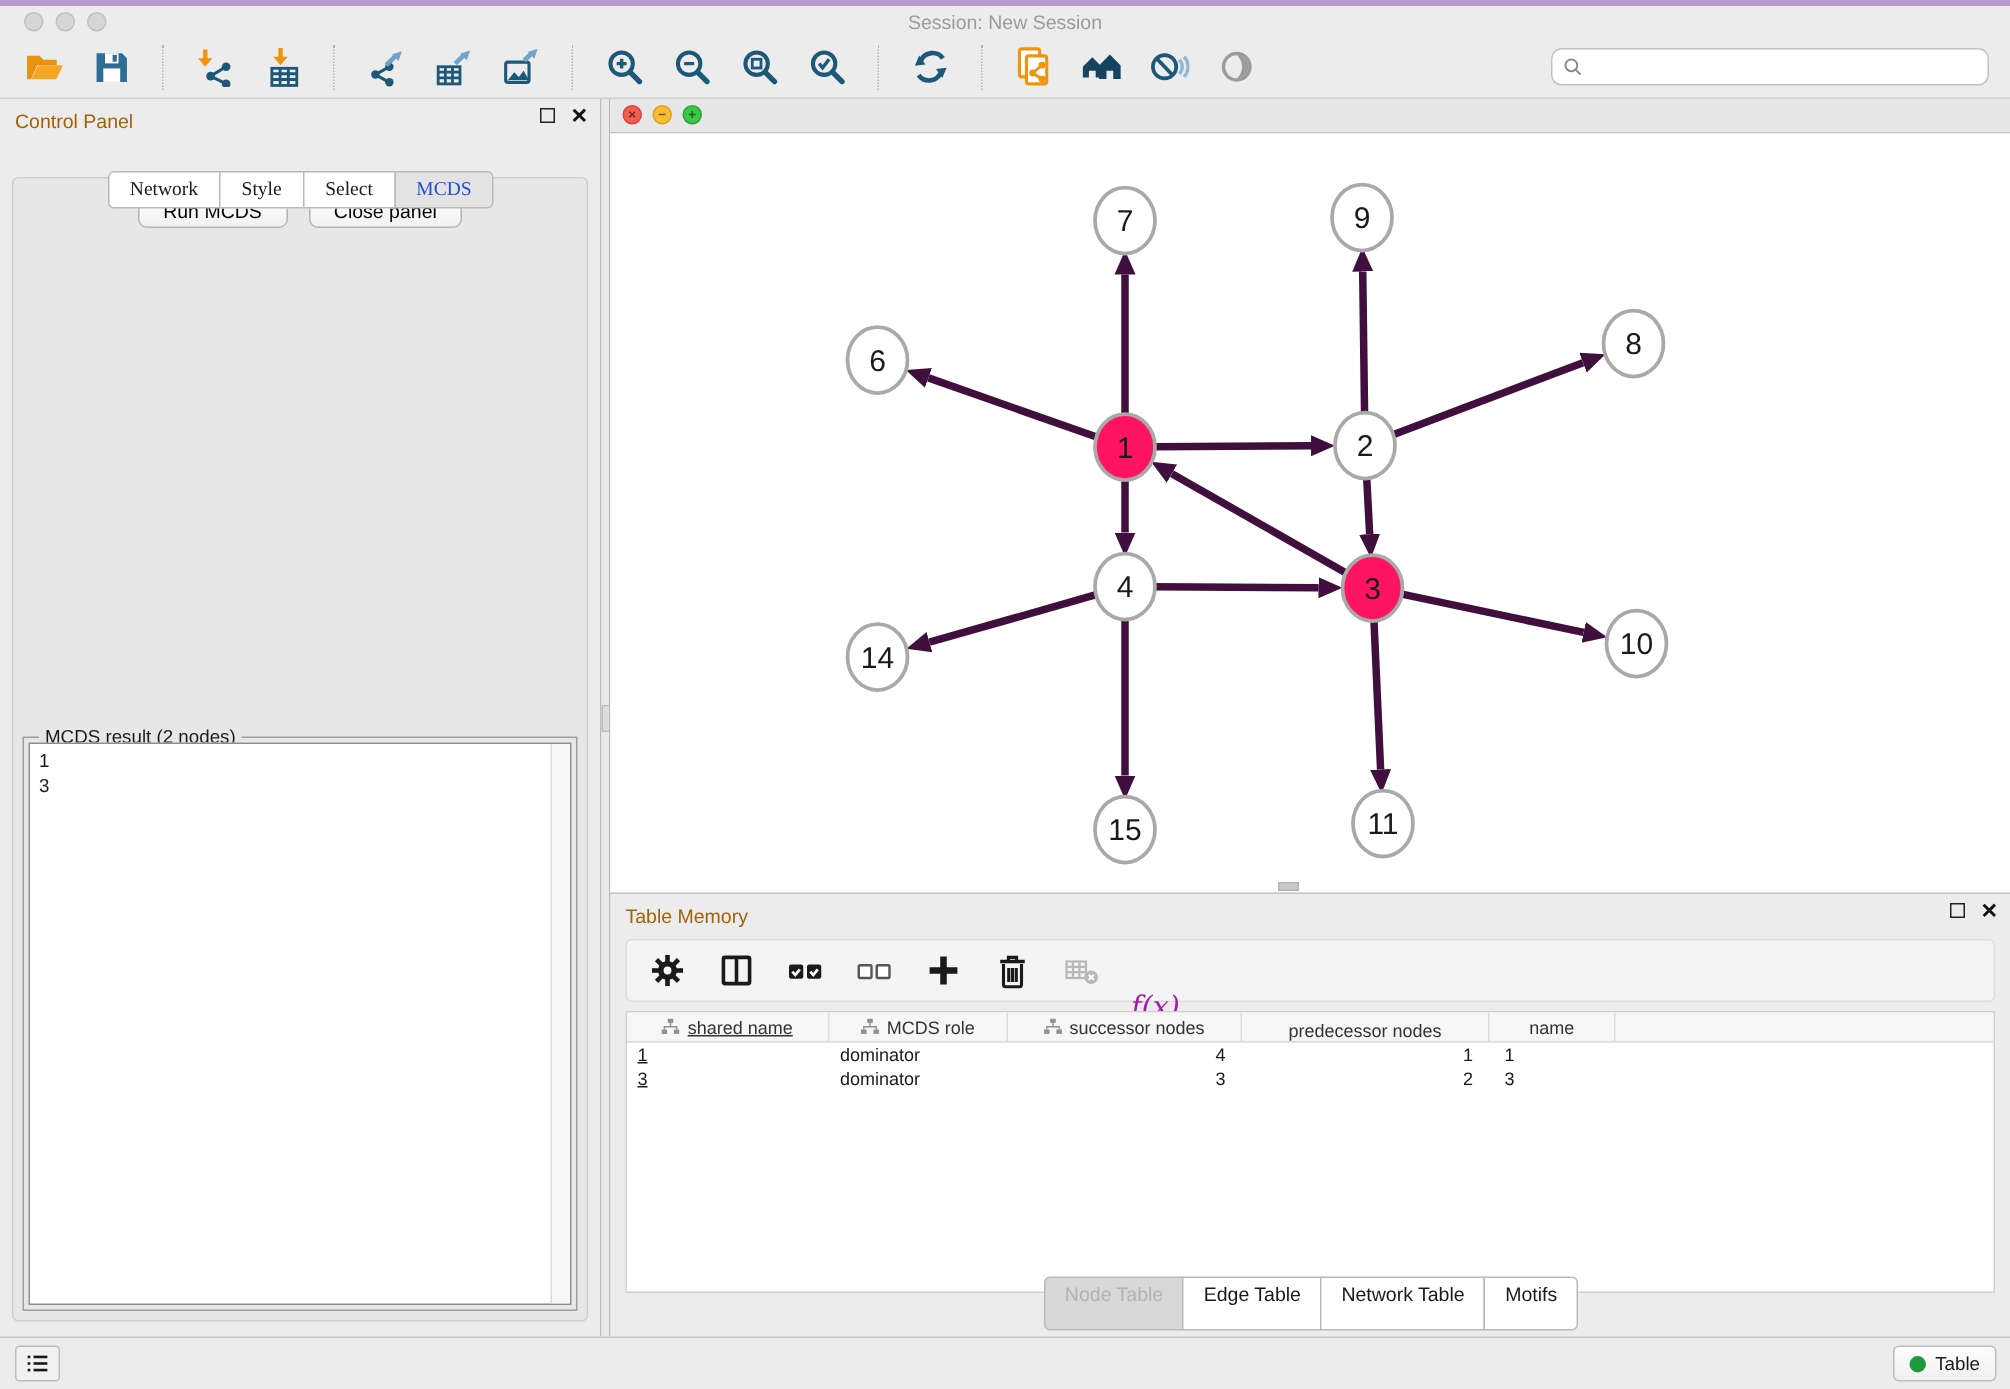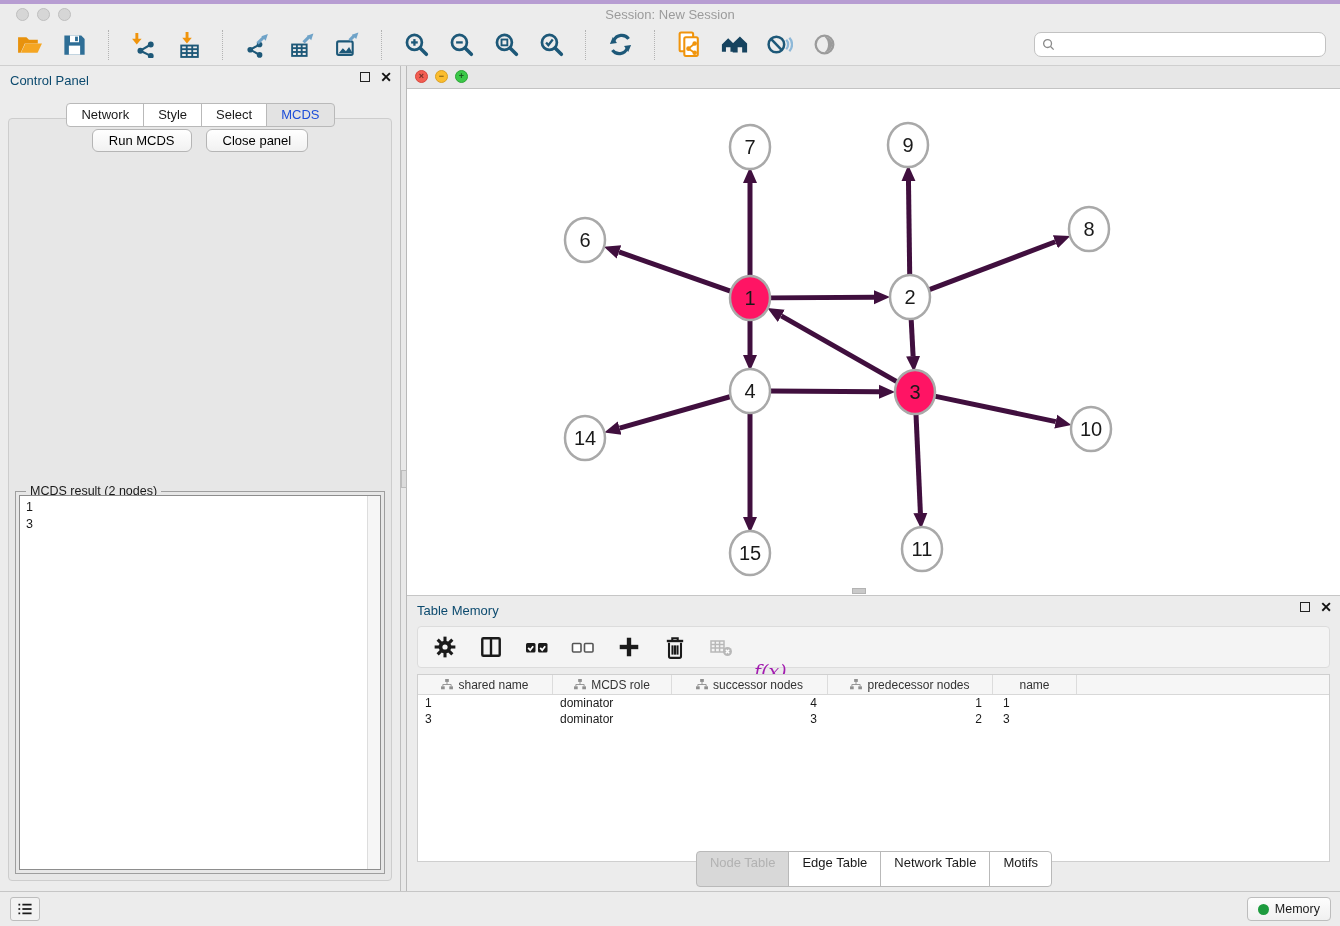--- a/index.html
+++ b/index.html
@@ -18,25 +18,25 @@
   .toolbar { position:absolute; left:0; top:24px; right:0; height:42px; display:flex; align-items:center; padding:0 14px; gap:15px; border-bottom:1px solid #cfcfcf; background:#ececec; }
   .tbtn { width:30px; height:30px; display:flex; align-items:center; justify-content:center; cursor:pointer; }
   .tbtn svg { width:27px; height:27px; }
   .tsep { width:1px; height:30px; border-left:1px dotted #b3b3b3; margin:0 4px; }
   .searchbox { margin-left:auto; width:292px; height:25px; background:#fff; border:1px solid #c2c2c2; border-radius:7px; display:flex; align-items:center; padding:0 6px; gap:4px; }
   .searchbox input { border:none; outline:none; flex:1; font-size:13px; font-family:"Liberation Sans",sans-serif; background:transparent; }
 
   
   .control-panel { position:absolute; left:0; top:66px; width:401px; bottom:35px; background:#ececec; border-right:1px solid #bdbdbd; }
   .panel-head { position:relative; height:28px; }
-  .panel-title { position:absolute; left:10px; top:7px; font-size:13px; color:#0c4a6e; }
+  .panel-title { position:absolute; left:10px; top:7px; font-size:13px; color:#a16207; }
   .panel-btns { position:absolute; right:8px; top:6px; display:flex; gap:10px; align-items:center; }
   .float-ico { width:10px; height:10px; border:1.6px solid #222; display:inline-block; cursor:pointer; }
   .close-ico { font-size:14px; font-weight:bold; color:#111; line-height:10px; cursor:pointer; }
-  .cp-tabs { display:flex; justify-content:center; position:relative; z-index:2; margin-top:9px; }
+  .cp-tabs { display:flex; justify-content:center; position:relative; z-index:2; margin-top:20px;font-family:Liberation Serif, serif; }
   .tab { background:#fff; border:1px solid #b9b9b9; padding:3px 14px 4px; font-size:13px; margin-right:-1px; cursor:pointer; }
   .tab:first-child { border-radius:4px 0 0 4px; }
   .tab:last-child { border-radius:0 4px 4px 0; }
   .tab.active { background:#e3e3e3; color:#1d4ed8; }
   .cp-body { position:absolute; left:8px; right:8px; top:52px; bottom:10px; background:#e7e7e7; border:1px solid #cdcdcd; border-radius:4px; }
   .opt-label { text-align:center; margin-top:18px; font-size:13px; }
   .dropdown { position:relative; margin:8px auto 0; width:310px; height:23px; background:#fff; border:1px solid #b5b5b5; border-radius:5px; font-size:13px; display:flex; align-items:center; padding:0 24px 0 10px; cursor:pointer; }
   .dd-arrows { position:absolute; right:7px; top:3px; display:flex; flex-direction:column; gap:2px; }
   .dd-arrows i { display:block; width:0; height:0; border-left:4px solid transparent; border-right:4px solid transparent; }
   .dd-up { border-bottom:5px solid #444; }
@@ -69,21 +69,21 @@
   
   .table-panel { position:absolute; left:407px; top:595px; right:0; bottom:35px; background:#ececec; border-top:1px solid #c6c6c6; }
   .tp-toolbar { position:absolute; left:10px; right:10px; top:30px; height:42px; background:#f4f4f4; border:1px solid #dcdcdc; border-radius:4px; display:flex; align-items:center; padding:0 14px; gap:20px; }
   .tp-toolbar .tbtn { width:26px; height:26px; }
   .tp-toolbar .tbtn svg { width:24px; height:24px; }
   .fx { font-family:"DejaVu Serif", serif; font-style:italic; font-size:19px; color:#a21caf; cursor:default;margin-top:48px; }
   .tbl { position:absolute; left:10px; right:10px; top:78px; bottom:29px; background:#fff; border:1px solid #cfcfcf; overflow:hidden; }
   .tbl-header { display:flex; height:20px; background:#f6f6f6; border-bottom:1px solid #d8d8d8; }
   .hcell { display:flex; align-items:center; justify-content:center; gap:5px; font-size:12px; color:#333; border-right:1px solid #dcdcdc; }
   .hcell svg { width:12px; height:11px; }
-  .c0{width:135px;} .c1{width:119px;} .c2{width:156px;} .c3{width:165px;} .c4{width:84px;} .cf{flex:1;border-right:none;}
+  .c0{width:135px;text-decoration:underline;} .c1{width:119px;} .c2{width:156px;} .c3{width:165px;flex-direction:column;} .c4{width:84px;} .cf{flex:1;border-right:none;}
   .tbl-row { display:flex; height:16px; font-size:12px; align-items:center; }
   .bcell { overflow:hidden; white-space:nowrap; }
   .al { padding-left:7px; text-align:left; }
   .ar { padding-right:11px; text-align:right; }
   .tp-tabs { position:absolute; left:0; right:0; bottom:4px; display:flex; justify-content:center; }
   .tp-tabs .tab { padding:3px 13px 16px; }
   .tp-tabs .tab.active { background:#d8d8d8; color:#b2b2b2; }
 
   
   .statusbar { position:absolute; left:0; bottom:0; right:0; height:35px; background:#ececec; border-top:1px solid #c6c6c6; }
@@ -544,17 +544,17 @@
           <line x1="2.5" y1="3" x2="4.5" y2="3"></line>
           <line x1="7" y1="3" x2="17.5" y2="3"></line>
           <line x1="2.5" y1="8" x2="4.5" y2="8"></line>
           <line x1="7" y1="8" x2="17.5" y2="8"></line>
           <line x1="2.5" y1="13" x2="4.5" y2="13"></line>
           <line x1="7" y1="13" x2="17.5" y2="13"></line>
         </svg>
       </span>
     <span class="mem-btn">
       <span class="mem-dot"></span>
-      <span>Memory</span>
+      <span>Table</span>
     </span>
   </div>
 
 </div>
 
 </body></html>

